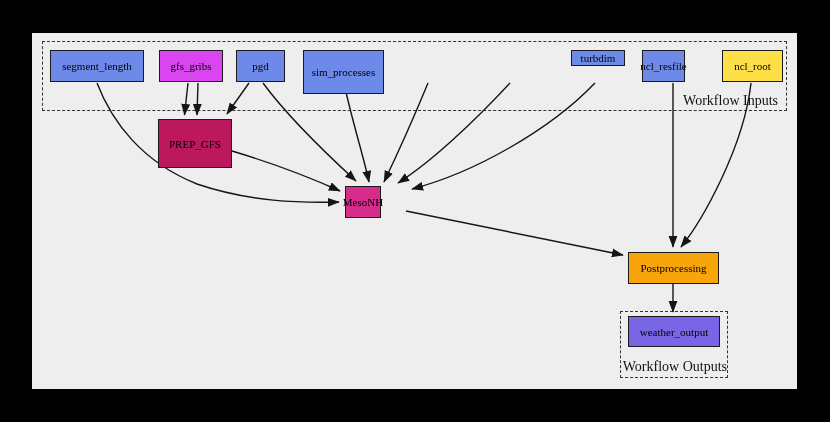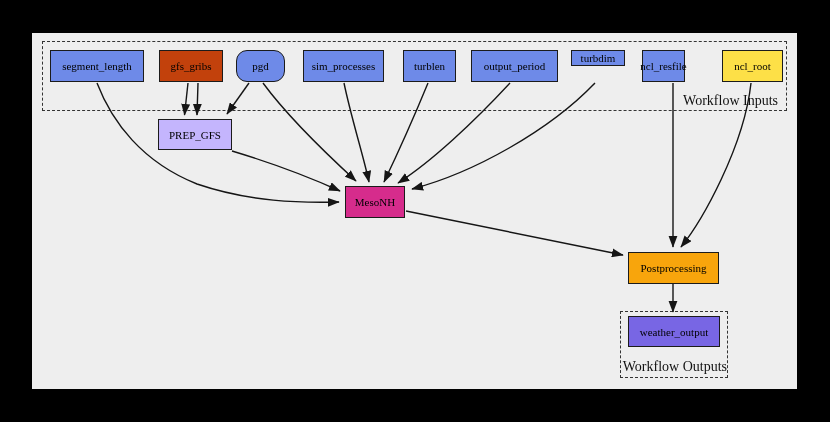--- a/index.html
+++ b/index.html
@@ -62,49 +62,43 @@
     <span class="group-label" style="right:8px; bottom:1px;">Workflow Inputs</span>
   </div>
 
   <div class="group-box" style="left:588px; top:278px; width:108px; height:67px;">
     <span class="group-label" style="left:0; right:0; bottom:2px; text-align:right;">Workflow Outputs</span>
   </div>
 
   <div class="node" style="left: 18px; top: 17px; width: 94px; height: 32px; background-color: rgb(110, 138, 232);">
     <span>segment_length</span>
   </div>
-  <div class="node" style="left: 127px; top: 17px; width: 64px; height: 32px; background-color: #c2410c;">
+  <div class="node" style="left: 127px; top: 17px; width: 64px; height: 32px; background-color: #d946ef;">
     <span>gfs_gribs</span>
   </div>
-  <div class="node" style="left: 204px; top: 17px; width: 49px; height: 32px; background-color: rgb(110, 138, 232); border-radius: 11px;">
+  <div class="node" style="left: 204px; top: 17px; width: 49px; height: 32px; background-color: rgb(110, 138, 232);">
     <span>pgd</span>
   </div>
-  <div class="node" style="left: 271px; top: 17px; width: 81px; height: 32px; background-color: rgb(110, 138, 232);">
+  <div class="node" style="left: 271px; top: 17px; width: 81px; height: 44px; background-color: rgb(110, 138, 232);">
     <span>sim_processes</span>
-  </div>
-  <div class="node" style="left: 371px; top: 17px; width: 53px; height: 32px; background-color: rgb(110, 138, 232);">
-    <span>turblen</span>
-  </div>
-  <div class="node" style="left: 439px; top: 17px; width: 87px; height: 32px; background-color: rgb(110, 138, 232);">
-    <span>output_period</span>
   </div>
   <div class="node" style="left: 539px; top: 17px; width: 54px; height: 16px; background-color: rgb(110, 138, 232);">
     <span>turbdim</span>
   </div>
   <div class="node" style="left: 610px; top: 17px; width: 43px; height: 32px; background-color: rgb(110, 138, 232);">
     <span>ncl_resfile</span>
   </div>
   <div class="node" style="left: 690px; top: 17px; width: 61px; height: 32px; background-color: #fde047;">
     <span>ncl_root</span>
   </div>
 
-  <div class="node" style="left: 126px; top: 86px; width: 74px; height: 31px; background-color: #c4b5fd;">
+  <div class="node" style="left: 126px; top: 86px; width: 74px; height: 49px; background-color: #be185d;">
     <span>PREP_GFS</span>
   </div>
-  <div class="node" style="left: 313px; top: 153px; width: 60px; height: 32px; background-color: rgb(214, 44, 140);">
+  <div class="node" style="left: 313px; top: 153px; width: 36px; height: 32px; background-color: rgb(214, 44, 140);">
     <span>MesoNH</span>
   </div>
 
   <div class="node" style="left: 596px; top: 283px; width: 92px; height: 31px; background-color: rgb(120, 102, 228);">
     <span>weather_output</span>
   </div>
 
   <div class="node" style="left: 596px; top: 219px; width: 91px; height: 32px; background-color: rgb(248, 165, 12);">
     <span>Postprocessing</span>
   </div>

